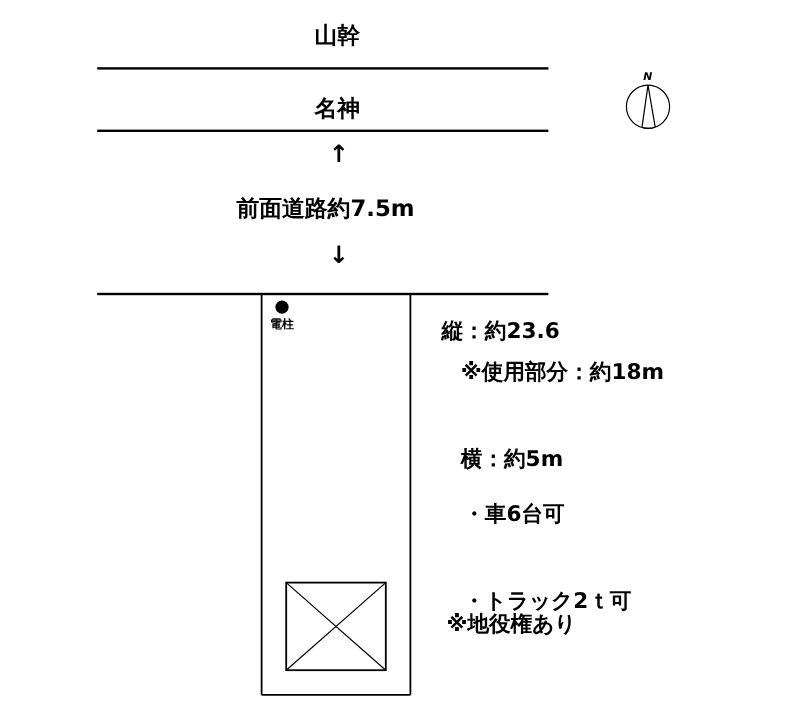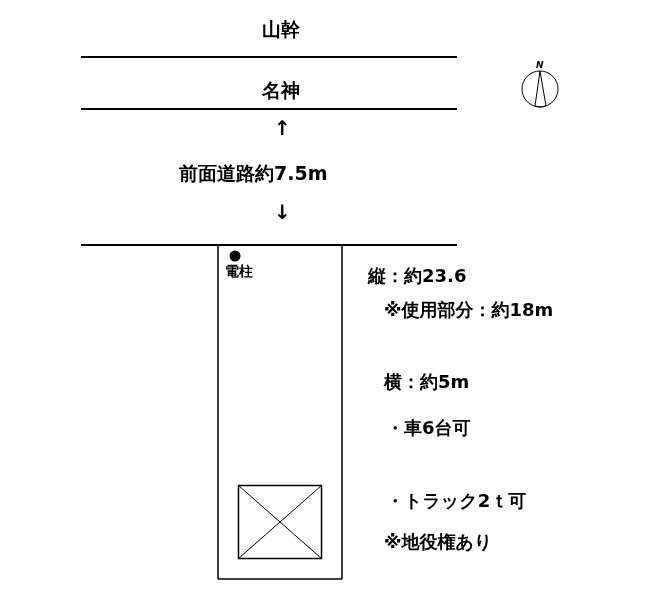--- a/index.html
+++ b/index.html
@@ -4,35 +4,35 @@
   <style>
     html, body { margin: 0; padding: 0; background: #ffffff; }
     body { width: 656px; height: 597px; position: relative; overflow: hidden;
            font-family: "DejaVu Sans", "Liberation Sans", sans-serif; color: #000; }
     .hline { position: absolute; height: 0; border-top: 2px solid #000; }
     .label { position: absolute; font-weight: bold; white-space: nowrap; }
     .road-name { font-size: 19px; }
     .road-width { font-size: 19px; }
     .arrow { font-size: 20px; font-weight: bold; }
     .info { font-size: 18px; }
-    .pole-label { font-size: 14px; font-weight: bold; }
+    .pole-label { font-size: 10px; font-weight: bold; }
     svg { position: absolute; left: 0; top: 0; }
   </style>
 </head>
 <body>
 
 <div class="hline" style="left:81px; top:56px; width:376px;"></div>
 <div class="hline" style="left:81px; top:108px; width:376px;"></div>
 <div class="hline" style="left:81px; top:244px; width:376px;"></div>
 
 <div class="label road-name" style="left:262px; top:17px;">山幹</div>
 <div class="label road-name" style="left:262px; top:62px;margin-top:16px;">名神</div>
 
 <div class="label arrow" style="left:274px; top:116px;">↑</div>
-<div class="label road-width" style="left:179px; top:161px;">前面道路約7.5m</div>
+<div class="label road-width" style="left:197px; top:161px;">前面道路約7.5m</div>
 <div class="label arrow" style="left:274px; top:200px;">↓</div>
 
 <svg width="656" height="597" viewBox="0 0 656 597">
 
   <g>
     <line x1="218" y1="245" x2="218" y2="579" stroke="#000" stroke-width="1.5"></line>
     <line x1="342" y1="245" x2="342" y2="579" stroke="#000" stroke-width="1.5"></line>
     <line x1="218" y1="579" x2="342" y2="579" stroke="#000" stroke-width="1.5"></line>
   </g>
 
@@ -56,13 +56,13 @@
 
 <div class="label pole-label" style="left:225px; top:263px;">電柱</div>
 
 <div class="label info" style="left:368px; top:264px;">縦：約23.6</div>
 <div class="label info" style="left:384px; top:298px;">※使用部分：約18m</div>
 <div class="label info" style="left:384px; top:370px;">横：約5m</div>
 
 <div class="label info" style="left:386px; top:416px;">・車6台可</div>
 <div class="label info" style="left:386px; top:489px;">・トラック2ｔ可</div>
 
-<div class="label info" style="left:384px; top:508px;margin-top:22px;">※地役権あり</div>
+<div class="label info" style="left:372px; top:508px;">※地役権あり</div>
 
 </body></html>

